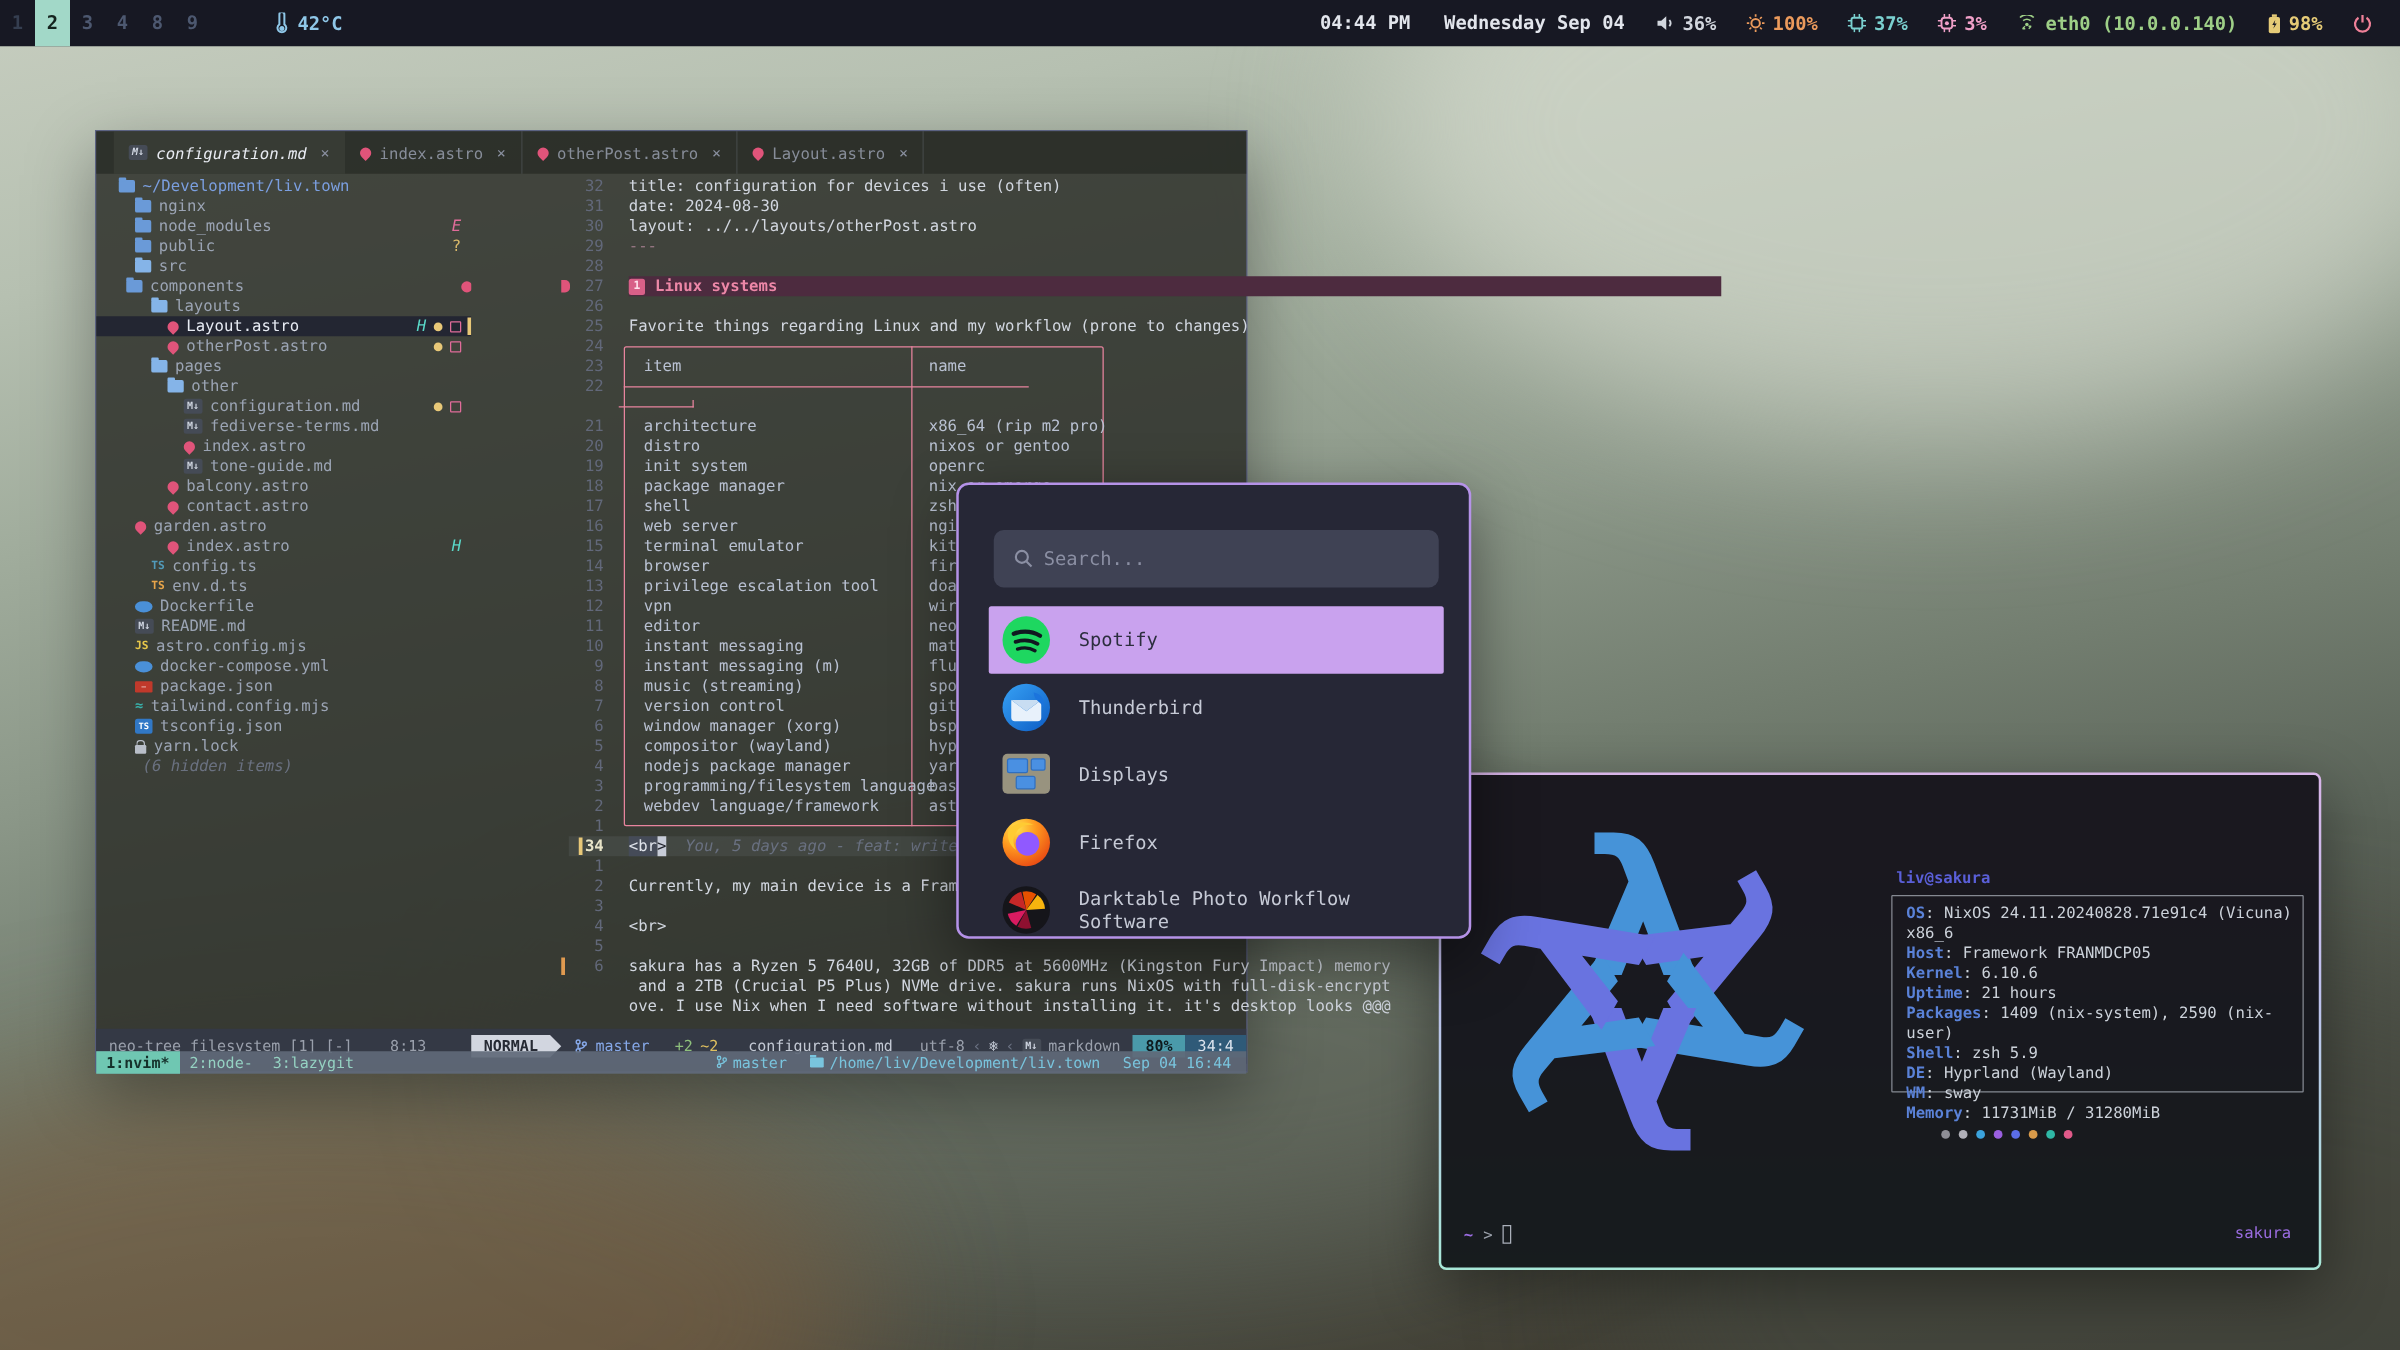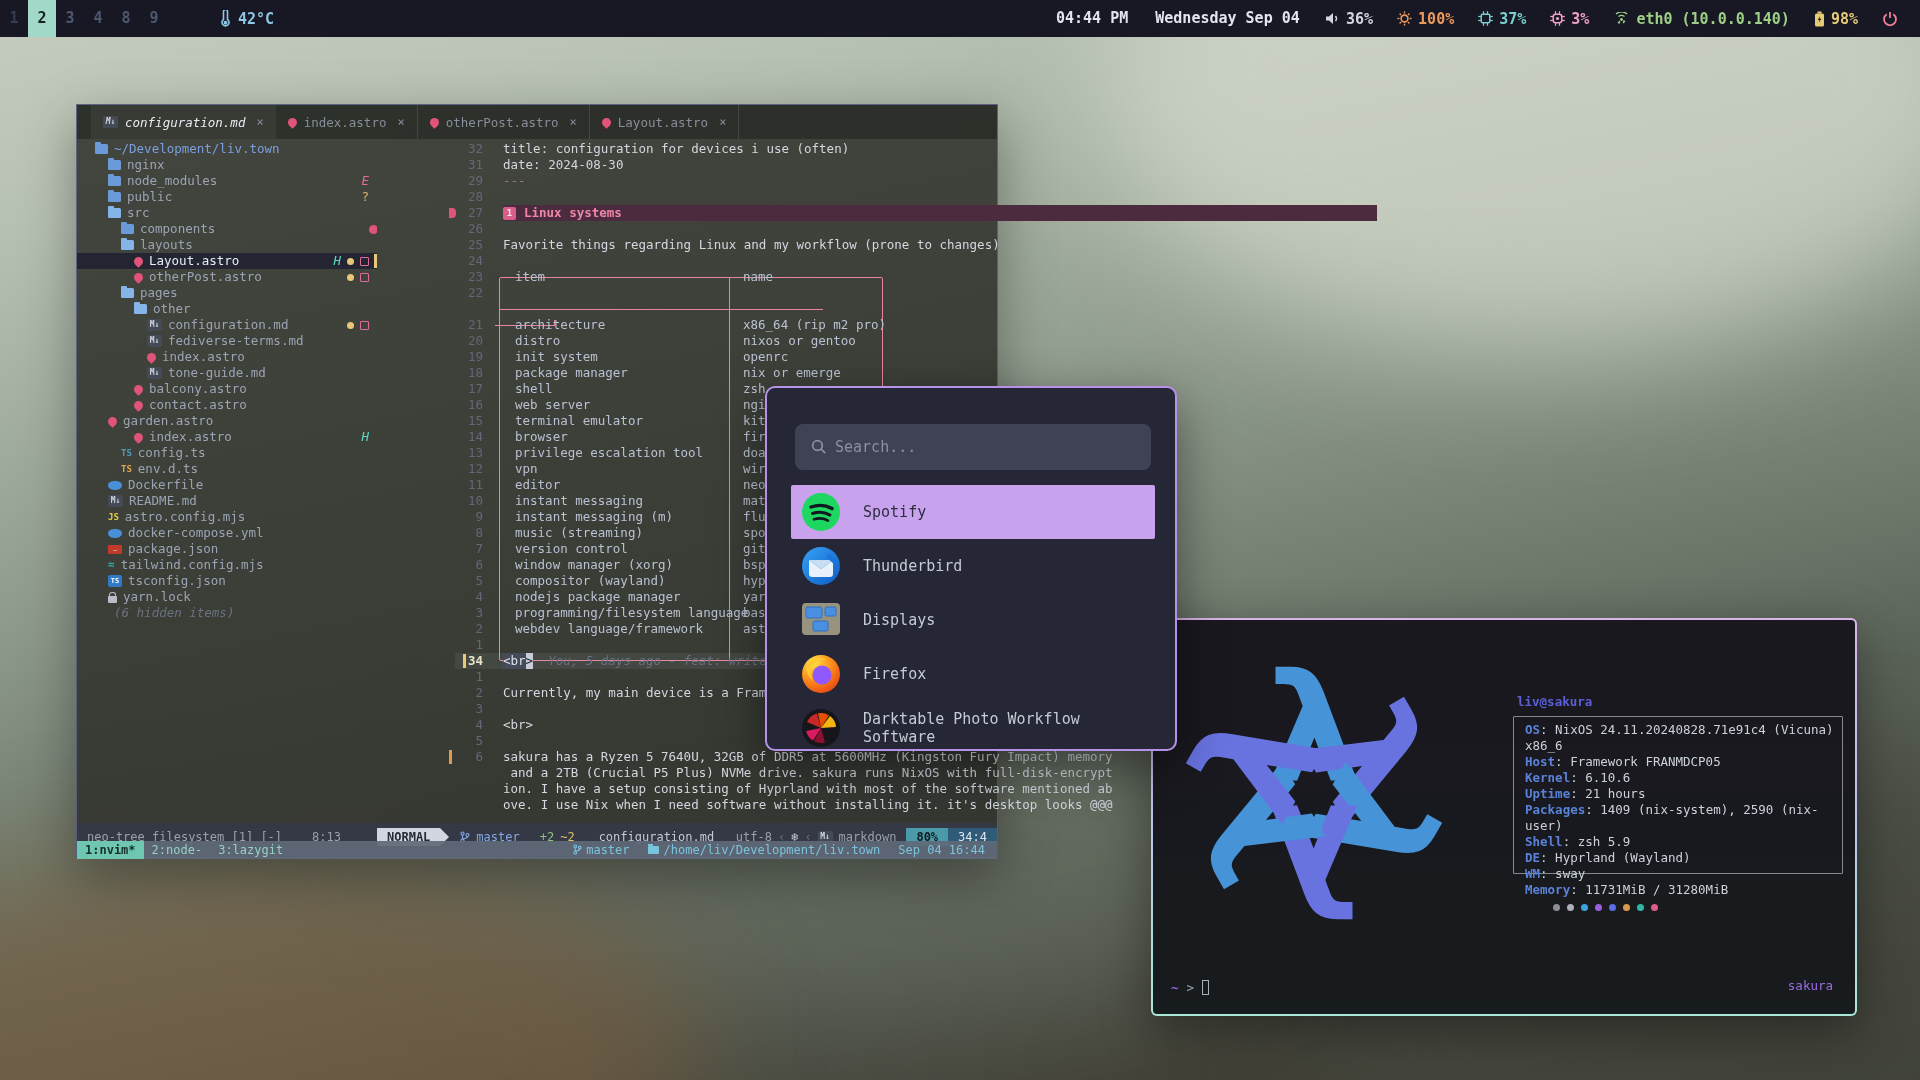--- a/index.html
+++ b/index.html
@@ -295,21 +295,21 @@
           <span class="ic-folder"></span>
           <span class="nm">public</span>
           <span class="badges">
             <span class="b-Q">?</span>
           </span>
         </div>
         <div class="titem" style="padding-left: 31px;">
           <span class="ic-folder open"></span>
           <span class="nm">src</span>
         </div>
-        <div class="titem" style="padding-left: 44px;">
+        <div class="titem" style="padding-left: 24px;">
           <span class="ic-folder"></span>
           <span class="nm">components</span>
           <span class="badges">
             <span class="b-mark"></span>
           </span>
         </div>
         <div class="titem" style="padding-left: 44px;">
           <span class="ic-folder open"></span>
           <span class="nm">layouts</span>
         </div>
@@ -422,20 +422,21 @@
           <span class="nm">(6 hidden items)</span>
         </div>
       </div>
     <div id="buf">
       <div class="tov" id="tframe"></div>
       <div class="tov" id="tmid"></div>
       <div class="tov" id="tsepl"></div>
       <div class="tov" id="tstubl"></div>
     <div class="brow"><span class="gut">32</span><span class="sign"></span><span class="btxt">title: configuration for devices i use (often)</span></div>
         <div class="brow"><span class="gut">31</span><span class="sign"></span><span class="btxt">date: 2024-08-30</span></div>
+        <div class="brow"><span class="gut">30</span><span class="sign"></span><span class="btxt">layout: ../../layouts/otherPost.astro</span></div>
         <div class="brow"><span class="gut">29</span><span class="sign"></span><span class="bdim">---</span></div>
         <div class="brow"><span class="gut">28</span><span class="sign"></span></div>
         <div class="brow"><span class="gut">27</span><span class="sign s-pink"></span><span class="headbar"></span><span class="headin"><span class="ic-h1">1</span><span>Linux systems</span></span></div>
         <div class="brow"><span class="gut">26</span><span class="sign"></span></div>
         <div class="brow"><span class="gut">25</span><span class="sign"></span><span class="btxt">Favorite things regarding Linux and my workflow (prone to changes)</span></div>
         <div class="brow"><span class="gut">24</span><span class="sign"></span></div>
         <div class="brow"><span class="gut">23</span><span class="sign"></span><span class="tcell1">item</span><span class="tcell2">name</span></div>
         <div class="brow"><span class="gut">22</span><span class="sign"></span></div>
         <div class="brow"><span class="gut"></span><span class="sign"></span></div>
         <div class="brow"><span class="gut">21</span><span class="sign"></span><span class="tcell1">architecture</span><span class="tcell2">x86_64 (rip m2 pro)</span></div>
@@ -460,21 +461,20 @@
         <div class="brow"><span class="gut">2</span><span class="sign"></span><span class="tcell1">webdev language/framework</span><span class="tcell2">astrojs</span></div>
         <div class="brow"><span class="gut">1</span><span class="sign"></span></div>
         <div class="brow cursorline"><span class="gut cur">34</span><span class="sign s-yellow"></span><span class="chip-br">&lt;br</span><span class="chip-cursor">&gt;</span><span class="blame">  You, 5 days ago - feat: write rough post re</span></div>
         <div class="brow"><span class="gut">1</span><span class="sign"></span></div>
         <div class="brow"><span class="gut">2</span><span class="sign"></span><span class="btxt">Currently, my main device is a Framework Laptop 1</span></div>
         <div class="brow"><span class="gut">3</span><span class="sign"></span></div>
         <div class="brow"><span class="gut">4</span><span class="sign"></span><span class="btxt">&lt;br&gt;</span></div>
         <div class="brow"><span class="gut">5</span><span class="sign"></span></div>
         <div class="brow"><span class="gut">6</span><span class="sign s-orange"></span><span class="btxt">sakura has a Ryzen 5 7640U, 32GB of DDR5 at 5600MHz (Kingston Fury Impact) memory</span></div>
         <div class="brow"><span class="gut"></span><span class="sign"></span><span class="btxt"> and a 2TB (Crucial P5 Plus) NVMe drive. sakura runs NixOS with full-disk-encrypt</span></div>
-        <div class="brow"><span class="gut"></span><span class="sign"></span><span class="btxt">ion. I have a setup consisting of Hyprland with most of the software mentioned ab</span></div>
         <div class="brow"><span class="gut"></span><span class="sign"></span><span class="btxt">ove. I use Nix when I need software without installing it. it's desktop looks @@@</span></div>
       </div>
     <div id="statusline">
       <div id="sl-left">
         <span>neo-tree filesystem [1] [-]</span>
         <span id="sl-time">8:13</span>
       </div>
       <span class="seg seg-mode">NORMAL</span>
       <span class="seg seg-git">
         <svg width="10" height="12" viewBox="0 0 10 12">

